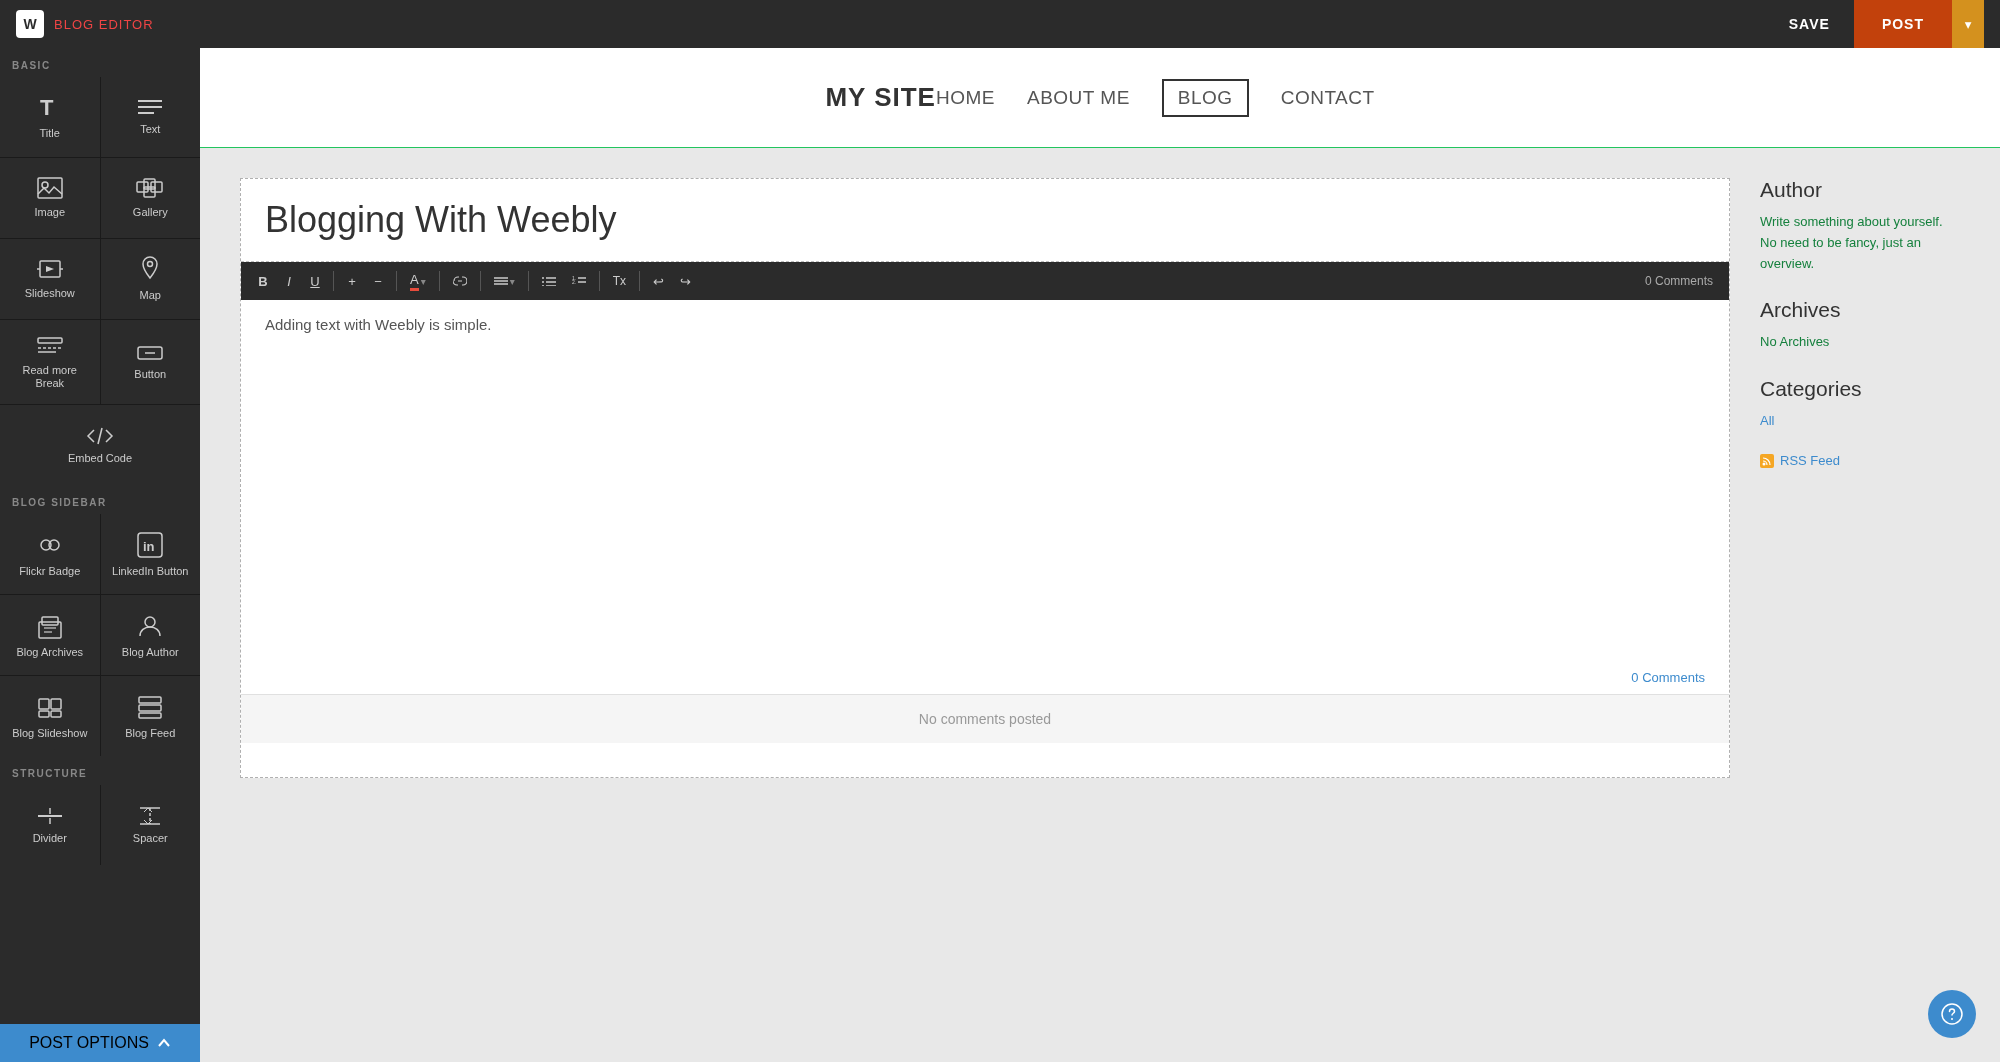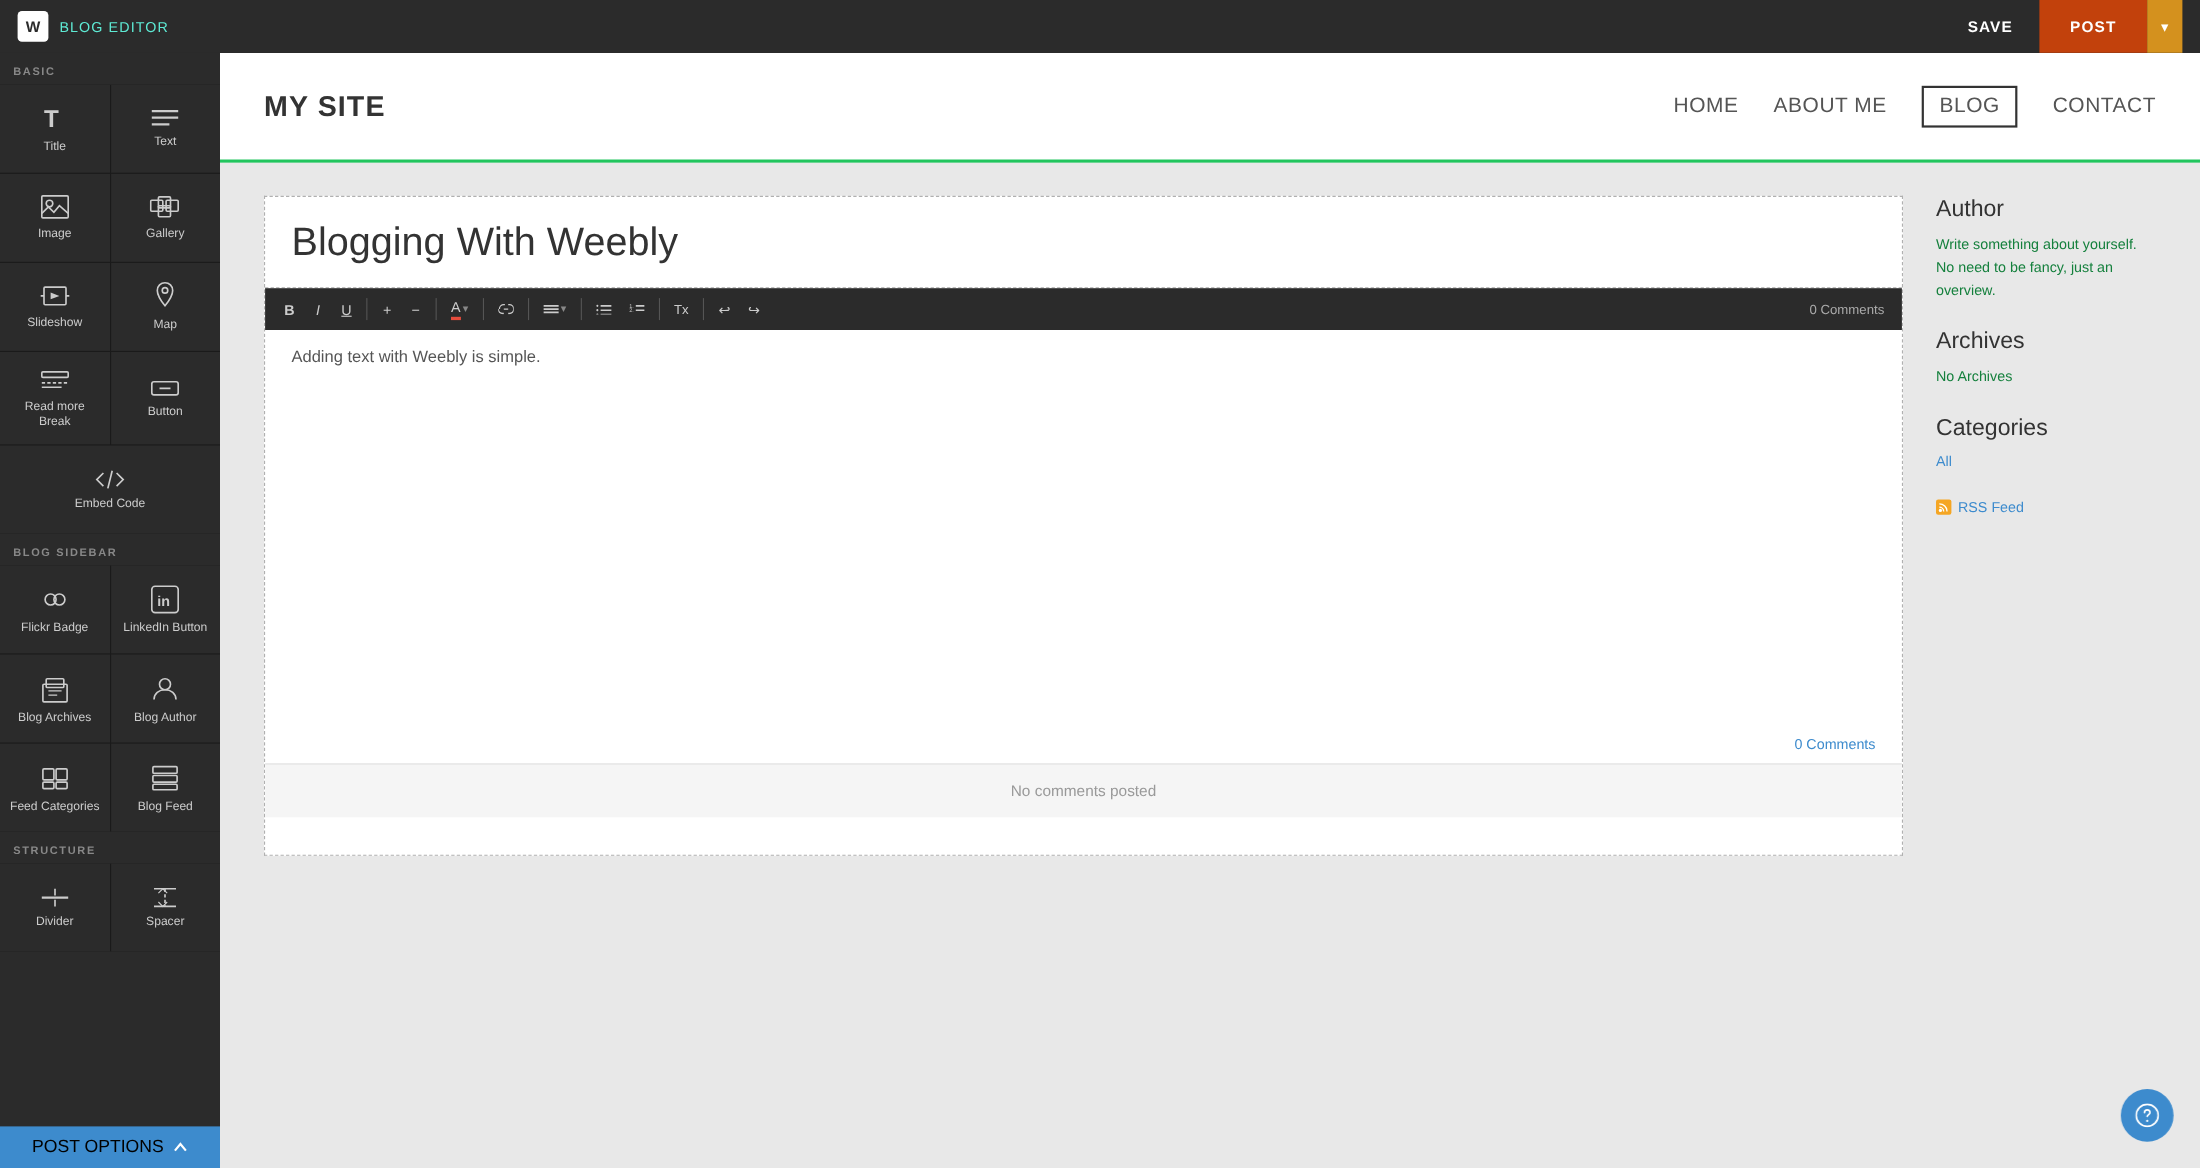--- a/index.html
+++ b/index.html
@@ -6,21 +6,21 @@
     body { font-family: 'Helvetica Neue', Arial, sans-serif; background: #e8e8e8; overflow: hidden; width: 2000px; height: 1062px; }
 
     
     .top-bar {
       display: flex; align-items: center; justify-content: space-between;
       background: #2b2b2b; height: 48px; padding: 0 16px;
       position: fixed; top: 0; left: 0; right: 0; z-index: 100;
     }
     .top-bar-left { display: flex; align-items: center; gap: 10px; }
     .weebly-logo { width: 28px; height: 28px; background: #fff; border-radius: 4px; display: flex; align-items: center; justify-content: center; font-weight: bold; font-size: 14px; color: #2b2b2b; }
-    .blog-editor-label { color: #5eead4; font-size: 13px; text-transform: uppercase; letter-spacing: 1px; }
+    .blog-editor-label { color: #ef4444; font-size: 13px; text-transform: uppercase; letter-spacing: 1px; }
     .top-bar-right { display: flex; align-items: center; }
     .save-btn { background: transparent; border: none; color: #fff; font-size: 14px; font-weight: 700; padding: 0 24px; height: 48px; cursor: pointer; letter-spacing: 1px; }
     .post-btn { background: #c2410c; border: none; color: #fff; font-size: 14px; font-weight: 700; padding: 0 28px; height: 48px; cursor: pointer; letter-spacing: 1px; display: flex; align-items: center; gap: 6px; }
     .post-btn-arrow { background: #d4911e; height: 48px; width: 32px; display: flex; align-items: center; justify-content: center; cursor: pointer; border: none; color: #fff; }
 
     
     .left-sidebar {
       position: fixed; top: 48px; left: 0; bottom: 0; width: 200px;
       background: #2b2b2b; overflow-y: auto; z-index: 99;
       display: flex; flex-direction: column;
@@ -49,22 +49,22 @@
     }
 
     
     .main-content {
       margin-top: 48px; margin-left: 200px; height: calc(1062px - 48px);
       overflow-y: auto;
     }
 
     
     .site-header {
-      background: #fff; display: flex; align-items: center; justify-content: space-between;
-      padding: 0 40px; height: 100px; border-bottom: 3px solid #22c55e;
+      background: #fff; display: flex; align-items: center; justify-content: center;
+      padding: 0 40px; height: 100px; border-bottom: 1px solid #22c55e;
     }
     .site-title { font-size: 26px; font-weight: 700; color: #333; letter-spacing: 1px; }
     .site-nav { display: flex; align-items: center; gap: 32px; }
     .nav-item { font-size: 19px; color: #555; text-decoration: none; font-weight: 500; letter-spacing: 0.5px; cursor: pointer; }
     .nav-item.active { border: 2px solid #333; padding: 6px 14px; }
 
     
     .content-area {
       padding: 30px 40px; display: flex; gap: 30px; background: #e8e8e8;
     }
@@ -260,21 +260,21 @@
       <span class="sidebar-item-label">Blog Author</span>
     </div>
 
     <div class="sidebar-item">
       <svg width="28" height="28" viewBox="0 0 28 28" fill="none">
         <rect x="3" y="6" width="10" height="10" rx="1" stroke="#ccc" stroke-width="1.5"></rect>
         <rect x="15" y="6" width="10" height="10" rx="1" stroke="#ccc" stroke-width="1.5"></rect>
         <rect x="3" y="18" width="10" height="6" rx="1" stroke="#ccc" stroke-width="1.5"></rect>
         <rect x="15" y="18" width="10" height="6" rx="1" stroke="#ccc" stroke-width="1.5"></rect>
       </svg>
-      <span class="sidebar-item-label">Feed Categories</span>
+      <span class="sidebar-item-label">Blog Slideshow</span>
     </div>
 
     <div class="sidebar-item">
       <svg width="28" height="28" viewBox="0 0 28 28" fill="none">
         <rect x="3" y="4" width="22" height="6" rx="1" stroke="#ccc" stroke-width="1.5"></rect>
         <rect x="3" y="12" width="22" height="6" rx="1" stroke="#ccc" stroke-width="1.5"></rect>
         <rect x="3" y="20" width="22" height="5" rx="1" stroke="#ccc" stroke-width="1.5"></rect>
       </svg>
       <span class="sidebar-item-label">Blog Feed</span>
     </div>

